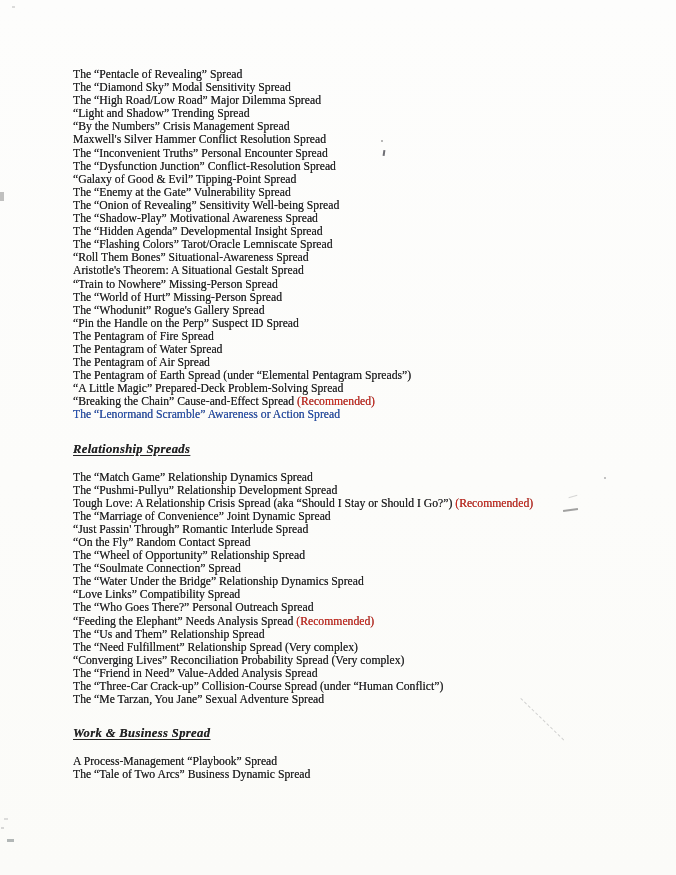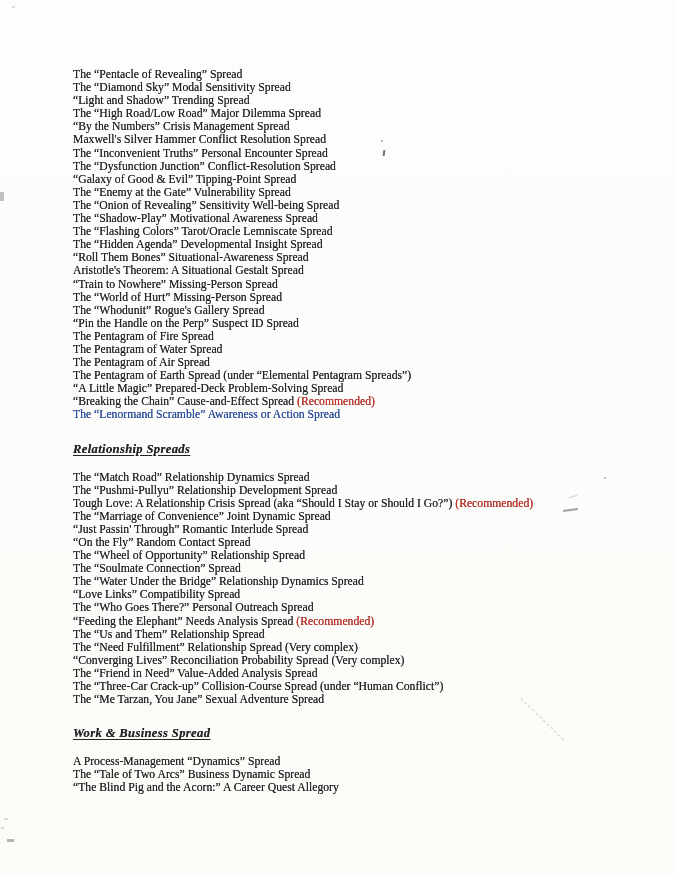--- a/index.html
+++ b/index.html
@@ -35,72 +35,71 @@
   .artifact{position:absolute;pointer-events:none;}
 </style>
 </head>
 <body style="background: rgb(253, 253, 251);">
 
 <div class="page">
   <div class="content">
       <section>
         <div class="line"><span>The “Pentacle of Revealing” Spread</span></div>
         <div class="line"><span>The “Diamond Sky” Modal Sensitivity Spread</span></div>
+        <div class="line"><span>The “High Road/Low Road” Major Dilemma Spread</span></div>
         <div class="line"><span>“Light and Shadow” Trending Spread</span></div>
-        <div class="line"><span>The “High Road/Low Road” Major Dilemma Spread</span></div>
         <div class="line"><span>“By the Numbers” Crisis Management Spread</span></div>
         <div class="line"><span>Maxwell's Silver Hammer Conflict Resolution Spread</span></div>
         <div class="line"><span>The “Inconvenient Truths” Personal Encounter Spread</span></div>
         <div class="line"><span>The “Dysfunction Junction” Conflict-Resolution Spread</span></div>
         <div class="line"><span>“Galaxy of Good &amp; Evil” Tipping-Point Spread</span></div>
         <div class="line"><span>The “Enemy at the Gate” Vulnerability Spread</span></div>
         <div class="line"><span>The “Onion of Revealing” Sensitivity Well-being Spread</span></div>
         <div class="line"><span>The “Shadow-Play” Motivational Awareness Spread</span></div>
+        <div class="line"><span>The “Hidden Agenda” Developmental Insight Spread</span></div>
         <div class="line"><span>The “Flashing Colors” Tarot/Oracle Lemniscate Spread</span></div>
-        <div class="line"><span>The “Hidden Agenda” Developmental Insight Spread</span></div>
         <div class="line"><span>“Roll Them Bones” Situational-Awareness Spread</span></div>
         <div class="line"><span>Aristotle's Theorem: A Situational Gestalt Spread</span></div>
         <div class="line"><span>“Train to Nowhere” Missing-Person Spread</span></div>
         <div class="line"><span>The “World of Hurt” Missing-Person Spread</span></div>
         <div class="line"><span>The “Whodunit” Rogue's Gallery Spread</span></div>
         <div class="line"><span>“Pin the Handle on the Perp” Suspect ID Spread</span></div>
         <div class="line"><span>The Pentagram of Fire Spread</span></div>
         <div class="line"><span>The Pentagram of Water Spread</span></div>
         <div class="line"><span>The Pentagram of Air Spread</span></div>
         <div class="line"><span>The Pentagram of Earth Spread (under “Elemental Pentagram Spreads”)</span></div>
         <div class="line"><span>“A Little Magic” Prepared-Deck Problem-Solving Spread</span></div>
         <div class="line"><span>“Breaking the Chain” Cause-and-Effect Spread</span> <span class="red">(Recommended)</span></div>
         <div class="line"><span class="blue">The “Lenormand Scramble” Awareness or Action Spread</span></div>
       </section>
       <section>
         <div class="heading">Relationship Spreads</div>
-        <div class="line"><span>The “Match Road” Relationship Dynamics Spread</span></div>
+        <div class="line"><span>The “Match Game” Relationship Dynamics Spread</span></div>
         <div class="line"><span>The “Pushmi-Pullyu” Relationship Development Spread</span></div>
         <div class="line"><span>Tough Love: A Relationship Crisis Spread (aka “Should I Stay or Should I Go?”)</span> <span class="red">(Recommended)</span></div>
         <div class="line"><span>The “Marriage of Convenience” Joint Dynamic Spread</span></div>
         <div class="line"><span>“Just Passin' Through” Romantic Interlude Spread</span></div>
         <div class="line"><span>“On the Fly” Random Contact Spread</span></div>
         <div class="line"><span>The “Wheel of Opportunity” Relationship Spread</span></div>
         <div class="line"><span>The “Soulmate Connection” Spread</span></div>
         <div class="line"><span>The “Water Under the Bridge” Relationship Dynamics Spread</span></div>
         <div class="line"><span>“Love Links” Compatibility Spread</span></div>
         <div class="line"><span>The “Who Goes There?” Personal Outreach Spread</span></div>
         <div class="line"><span>“Feeding the Elephant” Needs Analysis Spread</span> <span class="red">(Recommended)</span></div>
         <div class="line"><span>The “Us and Them” Relationship Spread</span></div>
         <div class="line"><span>The “Need Fulfillment” Relationship Spread (Very complex)</span></div>
         <div class="line"><span>“Converging Lives” Reconciliation Probability Spread (Very complex)</span></div>
         <div class="line"><span>The “Friend in Need” Value-Added Analysis Spread</span></div>
         <div class="line"><span>The “Three-Car Crack-up” Collision-Course Spread (under “Human Conflict”)</span></div>
         <div class="line"><span>The “Me Tarzan, You Jane” Sexual Adventure Spread</span></div>
       </section>
       <section>
         <div class="heading">Work &amp; Business Spread</div>
-        <div class="line"><span>A Process-Management “Dynamics” Spread</span></div>
+        <div class="line"><span>A Process-Management “Playbook” Spread</span></div>
         <div class="line"><span>The “Tale of Two Arcs” Business Dynamic Spread</span></div>
-        <div class="line"><span>“The Blind Pig and the Acorn:” A Career Quest Allegory</span></div>
       </section>
     </div>
 
   <div class="artifact" style="left:12px;top:6px;width:3px;height:2px;background:#cccccc;opacity:.7;"></div>
   <div class="artifact" style="left:381px;top:140px;width:2px;height:2px;background:#9a9a9a;opacity:.7;"></div>
   <div class="artifact" style="left:383px;top:150px;width:2px;height:6px;background:#55555c;transform:rotate(8deg);opacity:.85;"></div>
   <div class="artifact" style="left:0px;top:192px;width:4px;height:9px;background:#b0b0b0;opacity:.8;"></div>
   <div class="artifact" style="left:604px;top:477px;width:2px;height:2px;background:#aaaaaa;opacity:.7;"></div>
   <div class="artifact" style="left:569px;top:496px;width:9px;height:4px;border-top:1px solid #bbbbbb;transform:rotate(-16deg);opacity:.6;"></div>
   <div class="artifact" style="left:563px;top:509px;width:15px;height:2px;background:#8a8a8a;transform:rotate(-7deg);opacity:.8;"></div>

